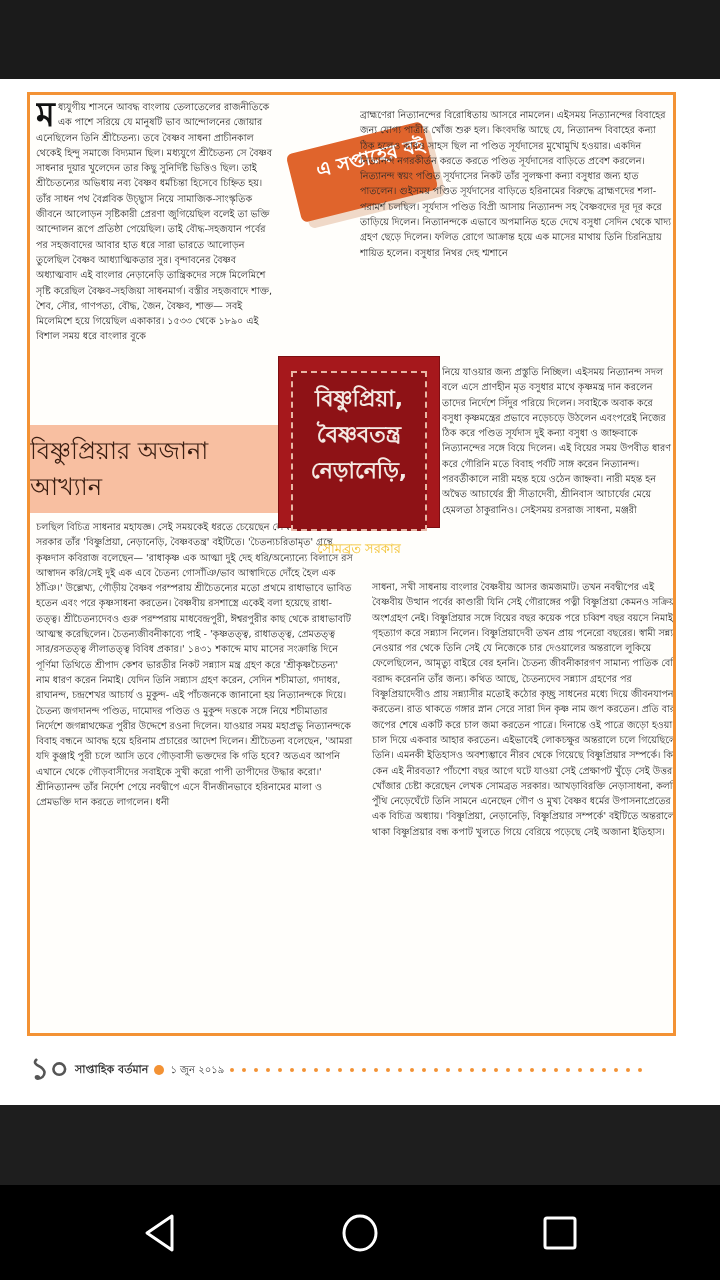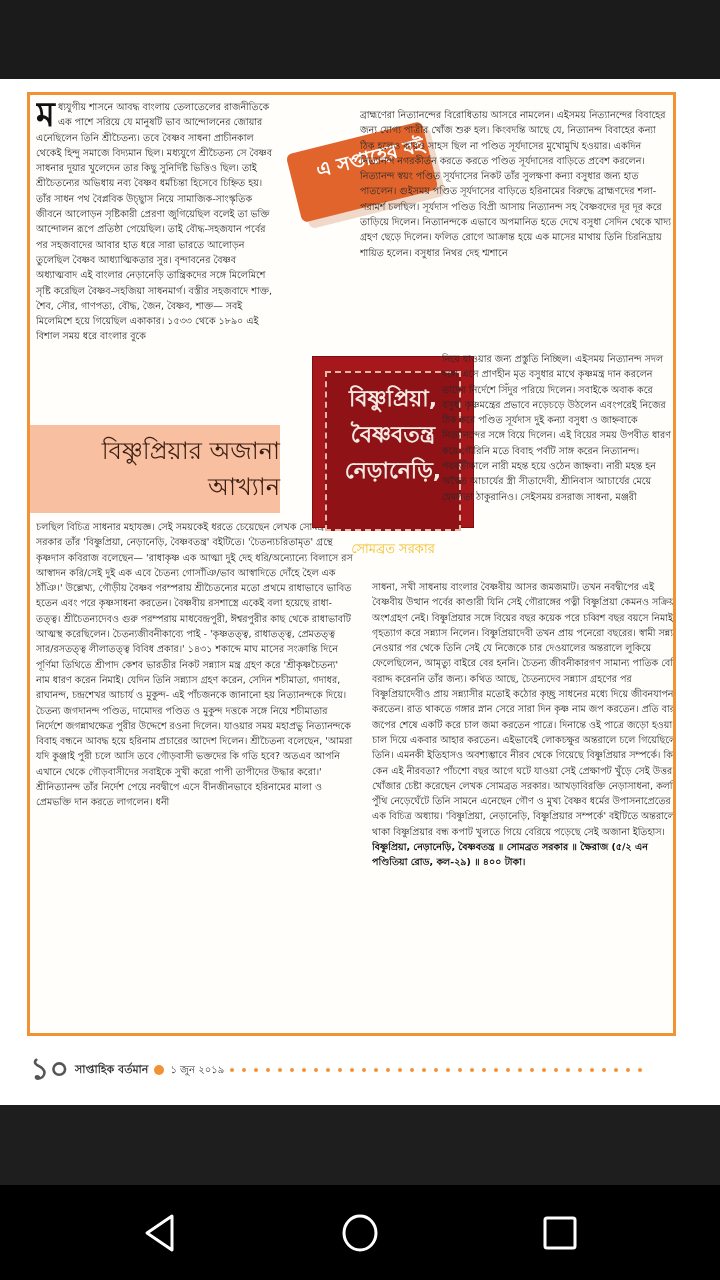--- a/index.html
+++ b/index.html
@@ -5,28 +5,28 @@
   html, body { margin:0; padding:0; }
   body { width:720px; height:1280px; position:relative; overflow:hidden; background:#000; font-family:"DejaVu Sans", sans-serif; }
   .topbar { position:absolute; left:0; top:0; width:720px; height:79px; background:#1b1b1b; }
   .page { position:absolute; left:0; top:79px; width:720px; height:1026px; background:#fff; }
   .frame { position:absolute; left:27px; top:13px; width:649px; height:944px; border:3px solid #f39234; background:#fffefb; box-sizing:border-box; overflow:hidden; }
   .col { position:absolute; font-size:9.5px; line-height:15.3px; color:#2a2a2a; overflow:hidden; }
   .col p { margin:0; }
   .col1a { left:6px; top:4px; width:240px; height:320px; }
   .col1b { left:6px; top:424px; width:318px; height:520px; }
   .col2a { left:330px; top:4px; width:312px; height:250px;margin-top:8px; }
-  .col2b { left:412px; top:256px; width:230px; height:230px; }
+  .col2b { left:412px; top:269px; width:230px; height:230px; }
   .col2c { left:342px; top:484px; width:312px; height:380px; }
   .dropcap { float:left; font-size:34px; line-height:30px; font-weight:bold; margin-right:3px; color:#111; }
   .badge { position:absolute; left:262px; top:32px; width:150px; height:100px; }
   .badge .book { position:absolute; left:0; top:10px; width:140px; height:70px; background:#e0642c; transform:rotate(-14deg); border-radius:6px; box-shadow:6px 8px 0 #f0d9c8; }
   .badge .txt { position:absolute; left:18px; top:18px; width:120px; text-align:center; color:#fff; font-size:19px; line-height:24px; font-weight:bold; transform:rotate(-14deg); }
-  .subhead { position:absolute; left:0; top:330px; width:250px; height:88px; background:#f8bfa1; color:#3a1e12; text-align:right; font-size:24px; line-height:36px; padding-top:8px; box-sizing:border-box; }
-  .cover { position:absolute; left:249px; top:262px; width:160px; height:170px; background:#a6181c; box-shadow:0 0 0 1px #7d0f12;margin-left:34px; }
+  .subhead { position:absolute; left:0; top:330px; width:250px; height:88px; background:#f8bfa1; color:#3a1e12; text-align:left; font-size:24px; line-height:36px; padding-top:8px; box-sizing:border-box; }
+  .cover { position:absolute; left:249px; top:262px; width:160px; height:170px; background:#a6181c; box-shadow:0 0 0 1px #7d0f12; }
   .cover .inner { position:absolute; left:12px; top:14px; width:136px; height:160px; border:2px dashed #e8b7a6; background:#8e1216; box-sizing:border-box; }
   .cover .title { position:absolute; left:14px; top:24px; width:132px; color:#f4e9e3; font-size:22px; line-height:36px; text-align:center; font-weight:bold; }
   .cover .author { position:absolute; left:0; top:182px; width:160px; text-align:center; color:#f2c12e; font-size:13px; font-weight:normal; }
   .credits { font-weight:bold; color:#111; }
   .footer { position:absolute; left:30px; top:978px; width:690px; height:26px; display:flex; align-items:center; }
   .pgnum { font-size:30px; color:#555; font-weight:bold; margin-right:6px; }
   .magname { font-size:11px; color:#333; font-weight:bold; margin-right:6px; }
   .dot-big { width:10px; height:10px; border-radius:50%; background:#f39234; margin-right:6px; }
   .date { font-size:10px; color:#333; margin-right:6px; }
   .dots { display:flex; gap:8px; }
@@ -71,21 +71,20 @@
       </div>
       <div class="author">সোমব্রত সরকার</div>
     </div>
 
     <div class="col col2b">
       <p>নিয়ে যাওয়ার জন্য প্রস্তুতি নিচ্ছিল। এইসময় নিত্যানন্দ সদল বলে এসে প্রাণহীন মৃত বসুধার মাথে কৃষ্ণমন্ত্র দান করলেন তাদের নির্দেশে সিঁদুর পরিয়ে দিলেন। সবাইকে অবাক করে বসুধা কৃষ্ণমন্ত্রের প্রভাবে নড়েচড়ে উঠলেন এবংপরেই নিজের ঠিক করে পণ্ডিত সূর্যদাস দুই কন্যা বসুধা ও জাহ্নবাকে নিত্যানন্দের সঙ্গে বিয়ে দিলেন। এই বিয়ের সময় উপবীত ধারণ করে গৌরিনি মতে বিবাহ পর্বটি সাঙ্গ করেন নিত্যানন্দ। পরবর্তীকালে নারী মহন্ত হয়ে ওঠেন জাহ্নবা। নারী মহন্ত হন অদ্বৈত আচার্যের স্ত্রী সীতাদেবী, শ্রীনিবাস আচার্যের মেয়ে হেমলতা ঠাকুরানিও। সেইসময় রসরাজ সাধনা, মঞ্জরী</p>
     </div>
 
     <div class="col col2c">
       <p>সাধনা, সখী সাধনায় বাংলার বৈষ্ণবীয় আসর জমজমাট। তখন নবদ্বীপের এই বৈষ্ণবীয় উত্থান পর্বের কাণ্ডারী যিনি সেই গৌরাঙ্গের পত্নী বিষ্ণুপ্রিয়া কেমনও সক্রিয় অংশগ্রহণ নেই। বিষ্ণুপ্রিয়ার সঙ্গে বিয়ের বছর কয়েক পরে চব্বিশ বছর বয়সে নিমাই গৃহত্যাগ করে সন্ন্যাস নিলেন। বিষ্ণুপ্রিয়াদেবী তখন প্রায় পনেরো বছরের। স্বামী সন্ন্যাস নেওয়ার পর থেকে তিনি সেই যে নিজেকে চার দেওয়ালের অন্তরালে লুকিয়ে ফেলেছিলেন, আমৃত্যু বাইরে বের হননি। চৈতন্য জীবনীকারগণ সামান্য পাতিক বেশি বরাদ্দ করেননি তাঁর জন্য। কথিত আছে, চৈতন্যদেব সন্ন্যাস গ্রহণের পর বিষ্ণুপ্রিয়াদেবীও প্রায় সন্ন্যাসীর মতোই কঠোর কৃচ্ছ্র সাধনের মধ্যে দিয়ে জীবনযাপন করতেন। রাত থাকতে গঙ্গার স্নান সেরে সারা দিন কৃষ্ণ নাম জপ করতেন। প্রতি বার জপের শেষে একটি করে চাল জমা করতেন পাত্রে। দিনান্তে ওই পাত্রে জড়ো হওয়া চাল দিয়ে একবার আহার করতেন। এইভাবেই লোকচক্ষুর অন্তরালে চলে গিয়েছিলেন তিনি। এমনকী ইতিহাসও অবশ্যম্ভাবে নীরব থেকে গিয়েছে বিষ্ণুপ্রিয়ার সম্পর্কে। কিন্তু কেন এই নীরবতা? পাঁচশো বছর আগে ঘটে যাওয়া সেই প্রেক্ষাপট খুঁড়ে সেই উত্তর খোঁজার চেষ্টা করেছেন লেখক সোমব্রত সরকার। আখড়াবিরক্তি নেড়াসাধনা, কলমি পুঁথি নেড়েঘেঁটে তিনি সামনে এনেছেন গৌণ ও মুখ্য বৈষ্ণব ধর্মের উপাসনাপ্রেতের এক বিচিত্র অধ্যায়। 'বিষ্ণুপ্রিয়া, নেড়ানেড়ি, বিষ্ণুপ্রিয়ার সম্পর্কে' বইটিতে অন্তরালে থাকা বিষ্ণুপ্রিয়ার বন্ধ কপাট খুলতে গিয়ে বেরিয়ে পড়েছে সেই অজানা ইতিহাস।</p>
-      <p class="credits">বিষ্ণুপ্রিয়া, নেড়ানেড়ি, বৈষ্ণবতন্ত্র ॥ সোমব্রত সরকার ॥ ক্ষৈরাজ (৫/২ এন পণ্ডিতিয়া রোড, কল-২৯) ॥ ৪০০ টাকা।</p>
     </div>
   </div>
 
   <div class="footer">
     <span class="pgnum">১০</span>
     <span class="magname">সাপ্তাহিক বর্তমান</span>
     <span class="dot-big"></span>
     <span class="date">১ জুন ২০১৯</span>
     <div class="dots">
       <span></span>

